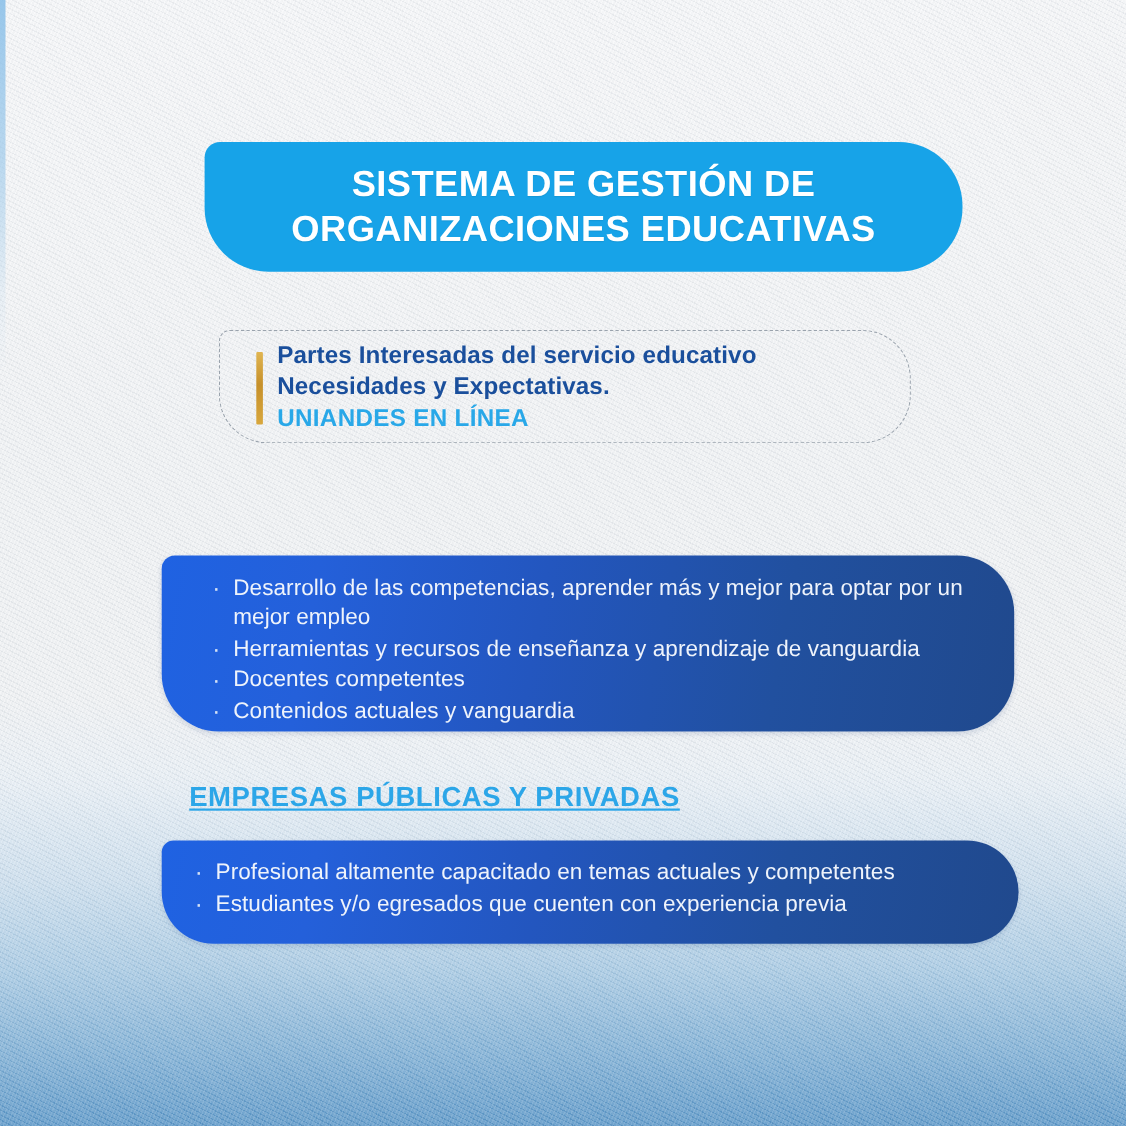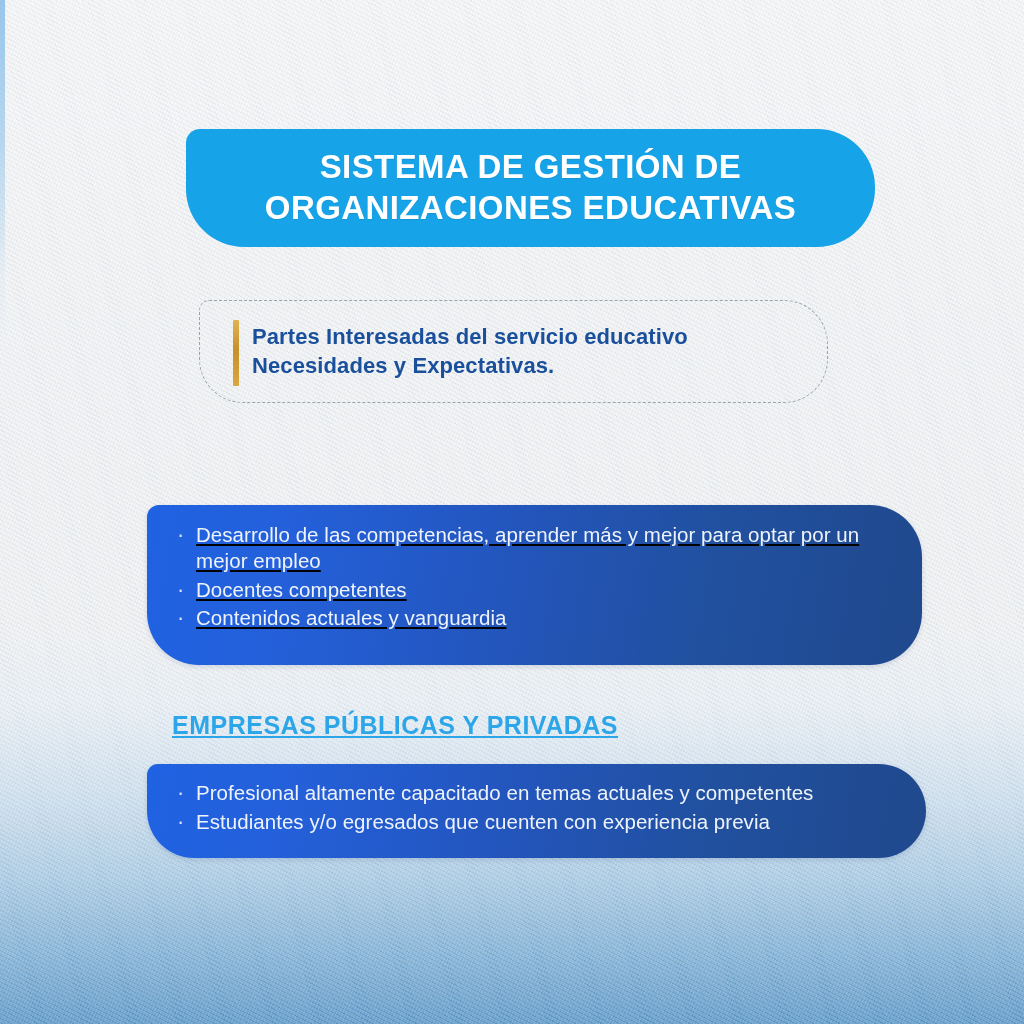--- a/index.html
+++ b/index.html
@@ -208,22 +208,21 @@
     color: #d7e3f5;
   }
 
   
   #heading-estudiantes { left: 172px; top: 470px; }
   #card-estudiantes {
     left: 147px;
     top: 505px;
     width: 775px;
     height: 160px;
-    padding: 17px 34px 0 26px;
-    text-decoration: underline;
+    padding: 17px 34px 0 42px;
   }
 
   
   #heading-empresas { left: 172px; top: 711px; text-decoration: underline; }
   #card-empresas {
     left: 147px;
     top: 764px;
     width: 779px;
     height: 94px;
     padding: 16px 34px 0 26px;
@@ -244,27 +243,29 @@
       <span>SISTEMA DE GESTIÓN DE</span><br>
       <span>ORGANIZACIONES EDUCATIVAS</span>
     </div>
   </div>
 
   <div class="subtitle-box">
     <div class="gold-bar"></div>
     <div class="subtitle-lines">
       <div class="l1">Partes Interesadas  del servicio educativo</div>
       <div class="l2">Necesidades y Expectativas.</div>
+      <div class="l3">UNIANDES EN LÍNEA</div>
     </div>
   </div>
 
 
   <div class="content-card" id="card-estudiantes">
     <ul class="card-list">
       <li>Desarrollo de las competencias, aprender más y mejor para optar por un mejor empleo</li>
+      <li>Herramientas y recursos de enseñanza y aprendizaje de vanguardia</li>
       <li>Docentes competentes</li>
       <li>Contenidos actuales y vanguardia</li>
     </ul>
   </div>
 
   <div class="section-heading" id="heading-empresas">EMPRESAS PÚBLICAS Y PRIVADAS</div>
 
   <div class="content-card" id="card-empresas">
     <ul class="card-list">
       <li>Profesional altamente capacitado en temas actuales y competentes</li>

